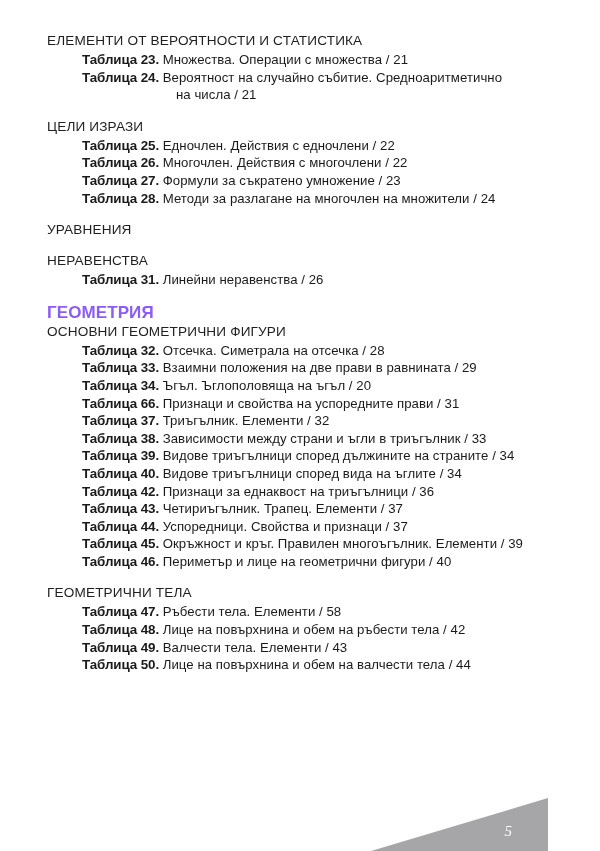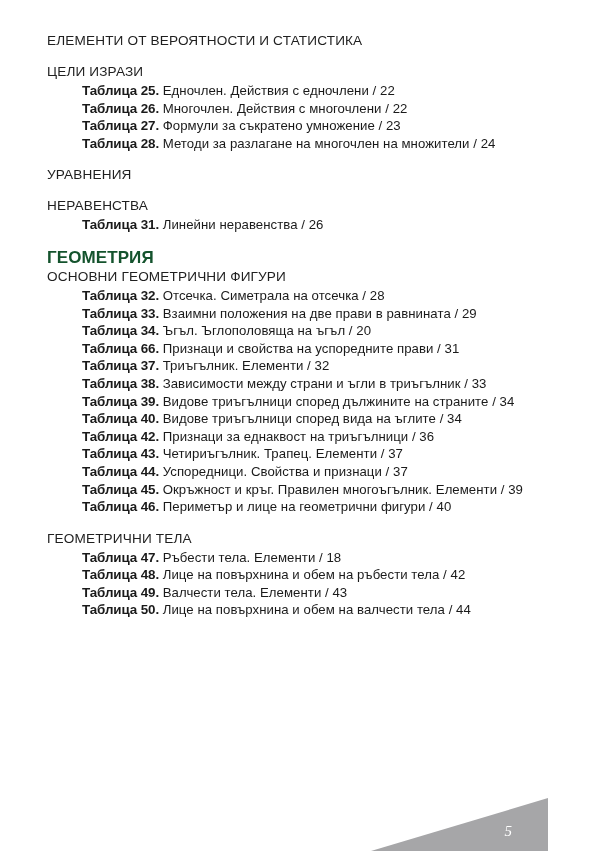--- a/index.html
+++ b/index.html
@@ -29,21 +29,21 @@
     margin: 0 0 14px 0;
   }
 
   
   .chapter-title {
     font-size: 17px;
     font-weight: bold;
     letter-spacing: 0.1px;
     line-height: 19px;
     margin: 0 0 1px 0;
-    color: #14532d;
+    color: #8b5cf6;
     text-transform: none;
   }
 
   
   .section-heading {
     font-size: 13.6px;
     font-weight: normal;
     letter-spacing: 0.15px;
     line-height: 17px;
     margin: 0 0 2px 0;
@@ -111,20 +111,24 @@
     letter-spacing: 0;
   }
 </style>
 </head>
 <body>
 
 <div class="page">
   <div id="sections-root">
       <div class="section">
         <div class="section-heading">ЕЛЕМЕНТИ ОТ ВЕРОЯТНОСТИ И СТАТИСТИКА</div>
+        <ul class="toc-list">
+          <li class="toc-row"><span class="label">Таблица 23.</span> <span class="desc">Множества. Операции с множества / 21</span></li>
+          <li class="toc-row wrap"><span class="label">Таблица 24.</span> <span class="desc">Вероятност на случайно събитие. Средноаритметично</span><span class="desc wrapline">на числа / 21</span></li>
+        </ul>
       </div>
       <div class="section">
         <div class="section-heading">ЦЕЛИ ИЗРАЗИ</div>
         <ul class="toc-list">
           <li class="toc-row"><span class="label">Таблица 25.</span> <span class="desc">Едночлен. Действия с едночлени / 22</span></li>
           <li class="toc-row"><span class="label">Таблица 26.</span> <span class="desc">Многочлен. Действия с многочлени / 22</span></li>
           <li class="toc-row"><span class="label">Таблица 27.</span> <span class="desc">Формули за съкратено умножение / 23</span></li>
           <li class="toc-row"><span class="label">Таблица 28.</span> <span class="desc">Методи за разлагане на многочлен на множители / 24</span></li>
         </ul>
       </div>
@@ -152,21 +156,21 @@
           <li class="toc-row"><span class="label">Таблица 42.</span> <span class="desc">Признаци за еднаквост на триъгълници / 36</span></li>
           <li class="toc-row"><span class="label">Таблица 43.</span> <span class="desc">Четириъгълник. Трапец. Елементи / 37</span></li>
           <li class="toc-row"><span class="label">Таблица 44.</span> <span class="desc">Успоредници. Свойства и признаци / 37</span></li>
           <li class="toc-row"><span class="label">Таблица 45.</span> <span class="desc">Окръжност и кръг. Правилен многоъгълник. Елементи / 39</span></li>
           <li class="toc-row"><span class="label">Таблица 46.</span> <span class="desc">Периметър и лице на геометрични фигури / 40</span></li>
         </ul>
       </div>
       <div class="section">
         <div class="section-heading">ГЕОМЕТРИЧНИ ТЕЛА</div>
         <ul class="toc-list">
-          <li class="toc-row"><span class="label">Таблица 47.</span> <span class="desc">Ръбести тела. Елементи / 18</span></li>
+          <li class="toc-row"><span class="label">Таблица 47.</span> <span class="desc">Ръбести тела. Елементи / 58</span></li>
           <li class="toc-row"><span class="label">Таблица 48.</span> <span class="desc">Лице на повърхнина и обем на ръбести тела / 42</span></li>
           <li class="toc-row"><span class="label">Таблица 49.</span> <span class="desc">Валчести тела. Елементи / 43</span></li>
           <li class="toc-row"><span class="label">Таблица 50.</span> <span class="desc">Лице на повърхнина и обем на валчести тела / 44</span></li>
         </ul>
       </div>
     </div>
 
   <div class="footer-triangle">
     <div class="tri"></div>
   </div>

